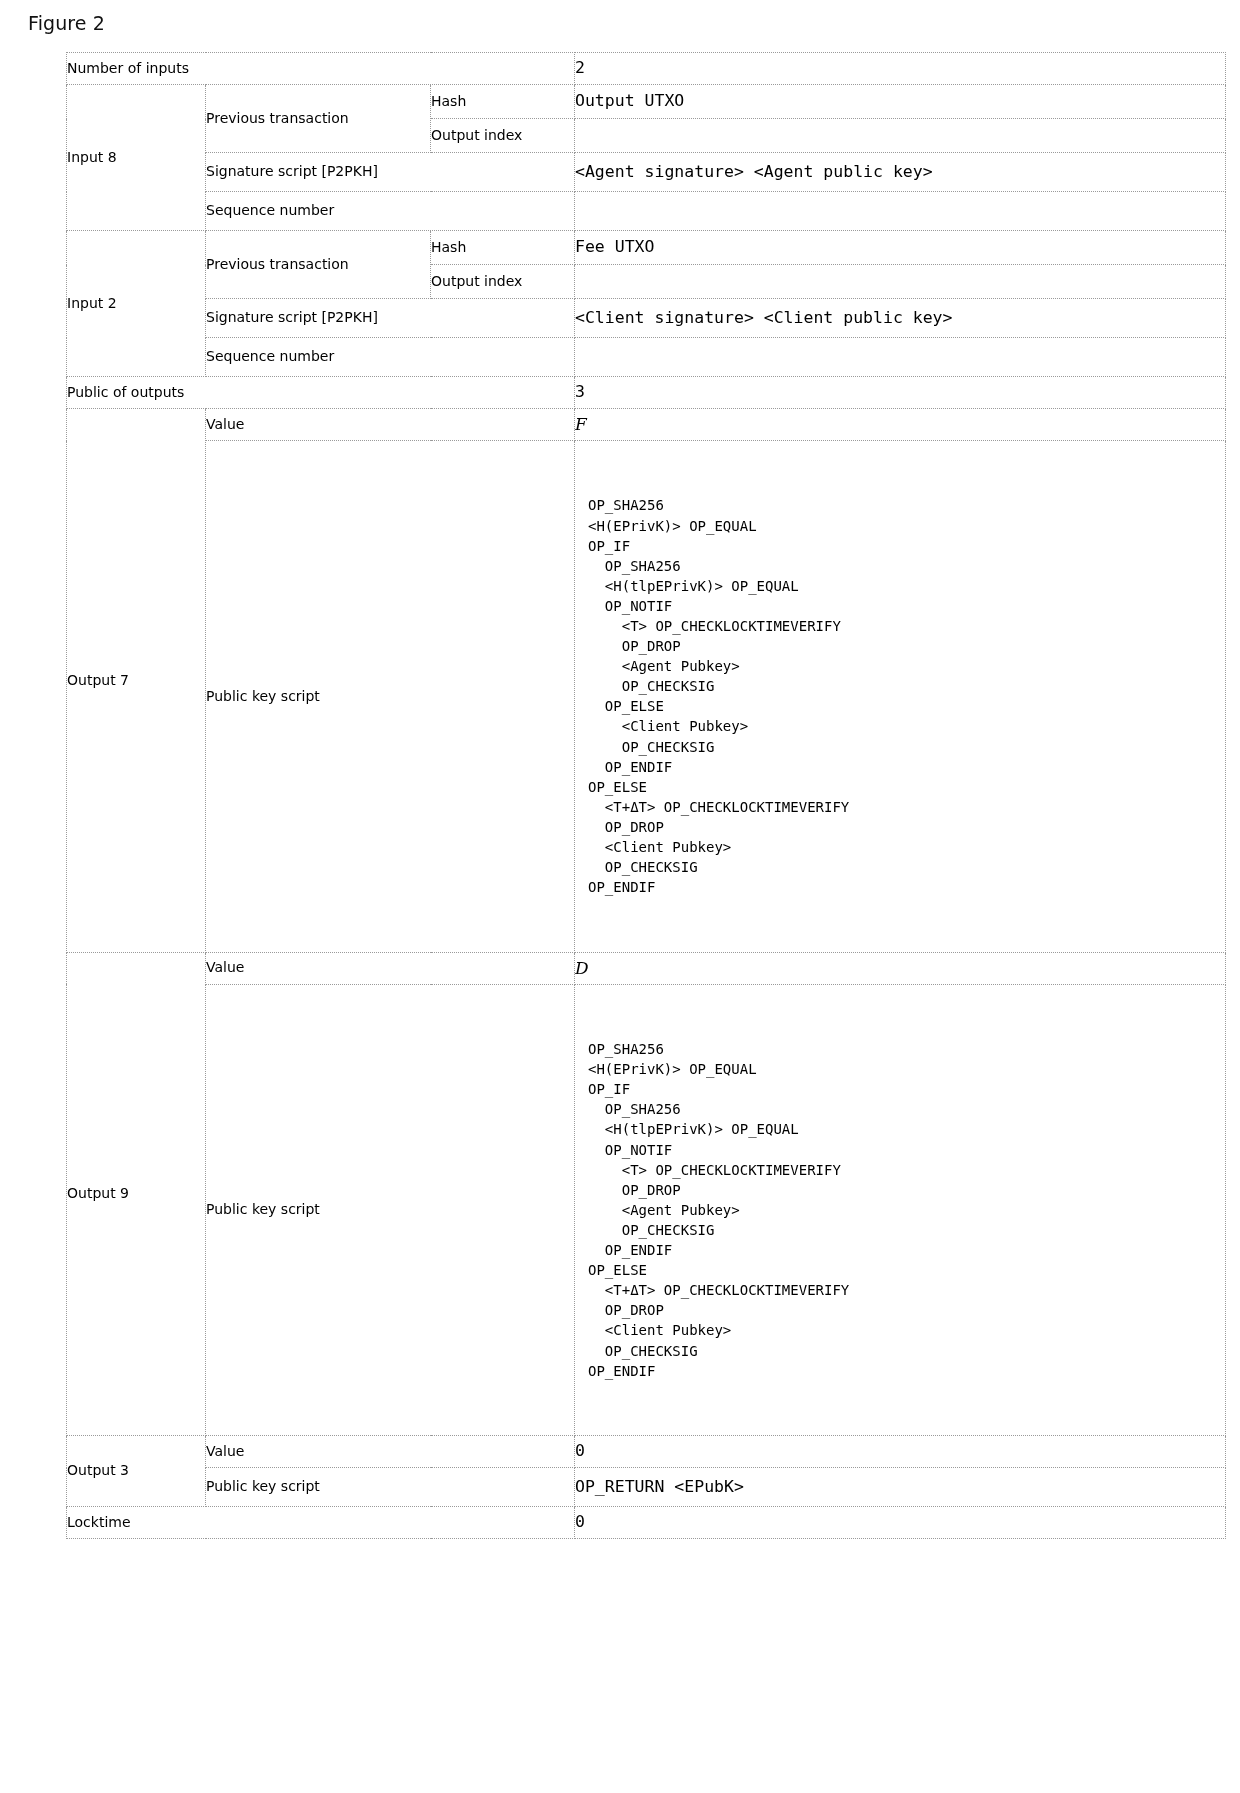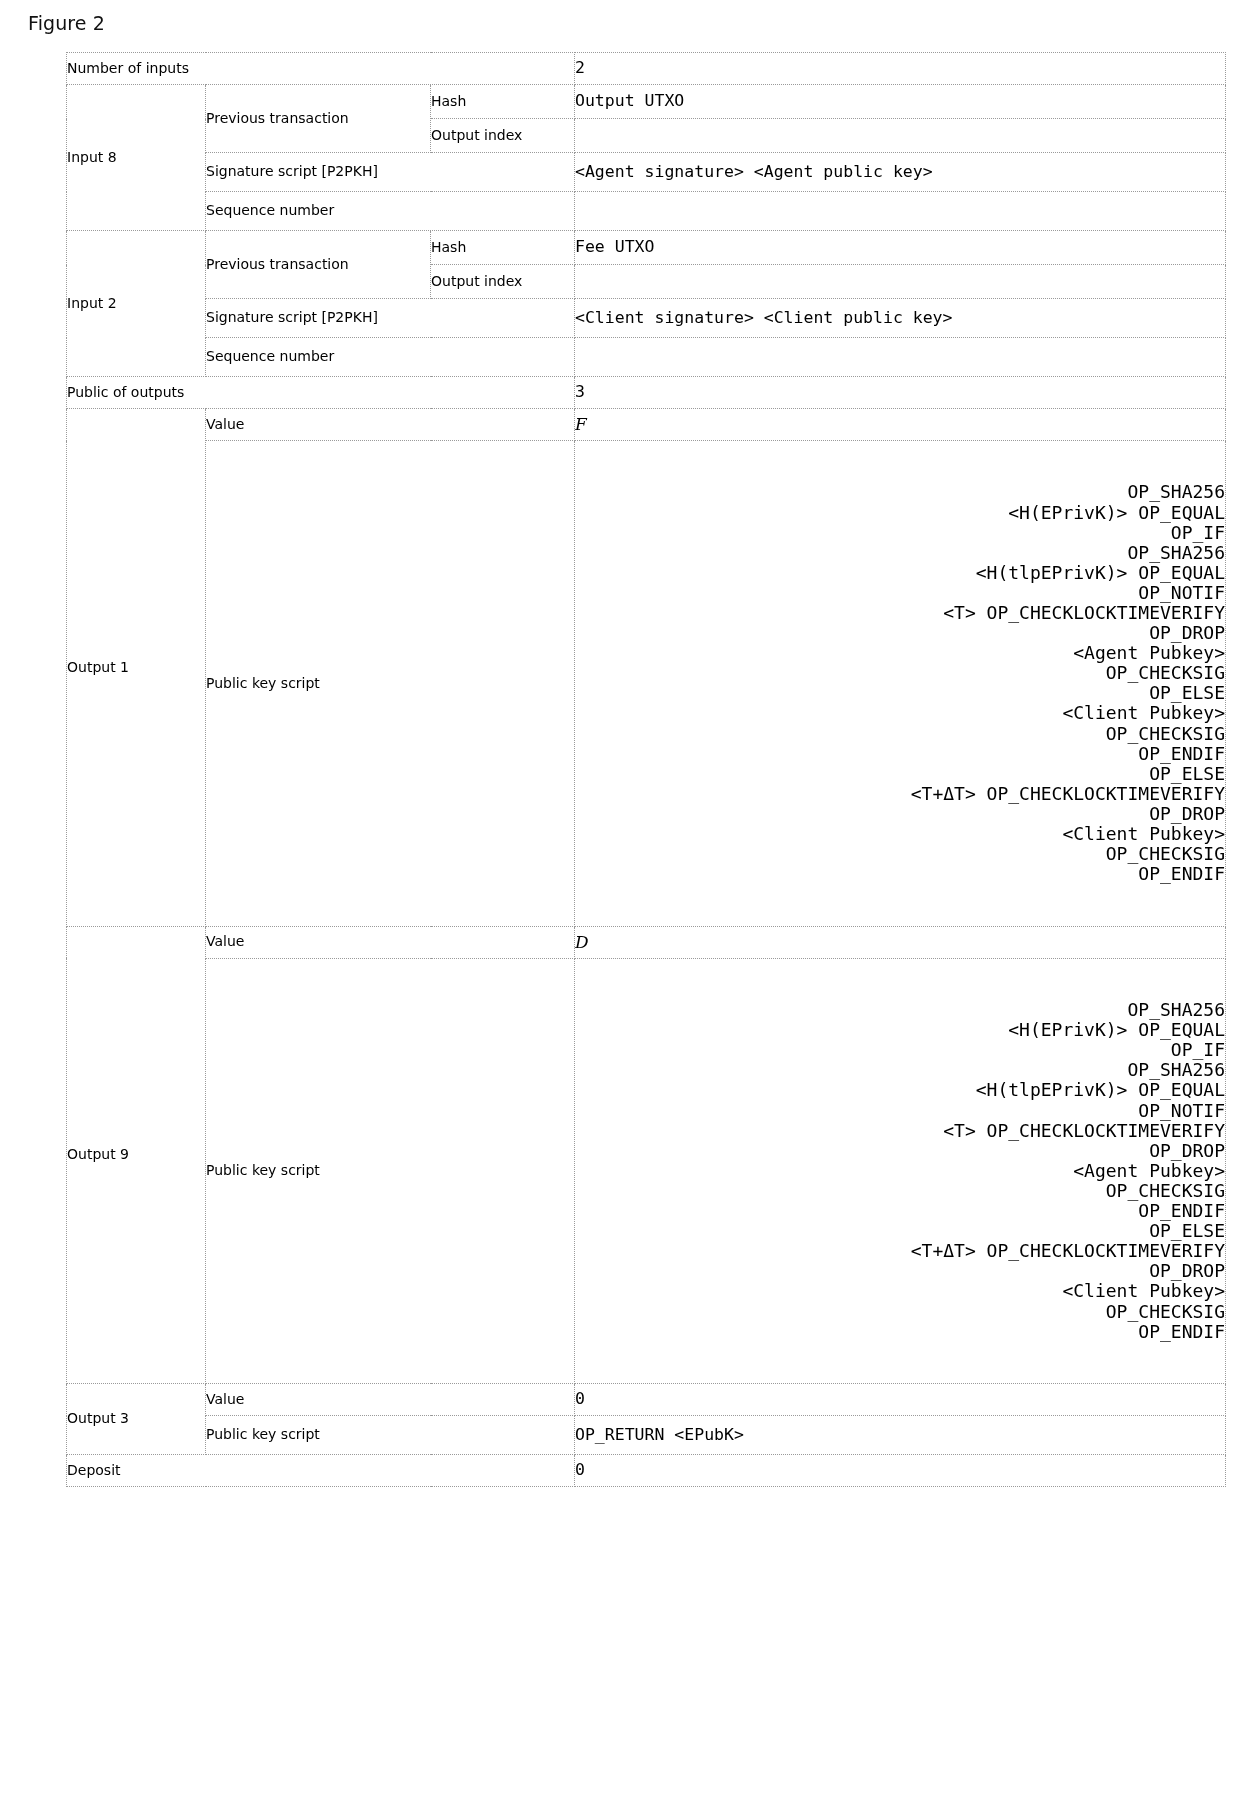--- a/index.html
+++ b/index.html
@@ -86,26 +86,25 @@
   }
 
   
   .h-std  { height: 31px; }
   .h-sig  { height: 38px; }
   .h-hash { height: 33px; margin-left: 14px; }
 
   .script {
     display: block;
     font-family: "DejaVu Sans Mono", "Liberation Mono", monospace;
-    font-size: 18px;
+    font-size: 14px;
     line-height: 20.1px;
     white-space: pre;
-    margin: 0;
+    margin: 13px;
     padding: 0;
-    text-align: right;
   }
   .vcenter-label {
     display: block;
     text-align: left;
   }
 </style>
 </head>
 <body>
 
 <div id="figure-caption">Figure 2</div>
@@ -161,21 +160,21 @@
       <td class="stipple lab h-sig" colspan="2">Sequence number</td>
       <td class="val mid blank h-sig"></td>
     </tr>
 
     <tr>
       <td class="stipple lab h-std" colspan="3">Public of outputs</td>
       <td class="val mid h-std">3</td>
     </tr>
 
     <tr>
-      <td class="stipple lab tall" rowspan="2">Output 1</td>
+      <td class="stipple lab tall" rowspan="2">Output 7</td>
       <td class="stipple lab h-std" colspan="2">Value</td>
       <td class="val mid italic h-std">F</td>
     </tr>
     <tr>
       <td class="stipple lab tall" colspan="2">
         <span class="vcenter-label">Public key script</span>
       </td>
       <td class="val">
         <code class="script">OP_SHA256
 &lt;H(EPrivK)&gt; OP_EQUAL
@@ -234,18 +233,18 @@
       <td class="stipple lab tall" rowspan="2">Output 3</td>
       <td class="stipple lab h-std" colspan="2">Value</td>
       <td class="val mid h-std">0</td>
     </tr>
     <tr>
       <td class="stipple lab h-sig" colspan="2">Public key script</td>
       <td class="val mid h-sig">OP_RETURN &lt;EPubK&gt;</td>
     </tr>
 
     <tr>
-      <td class="stipple lab h-std" colspan="3">Deposit</td>
+      <td class="stipple lab h-std" colspan="3">Locktime</td>
       <td class="val mid h-std">0</td>
     </tr>
 
   </tbody>
 </table>
 
 </body></html>

